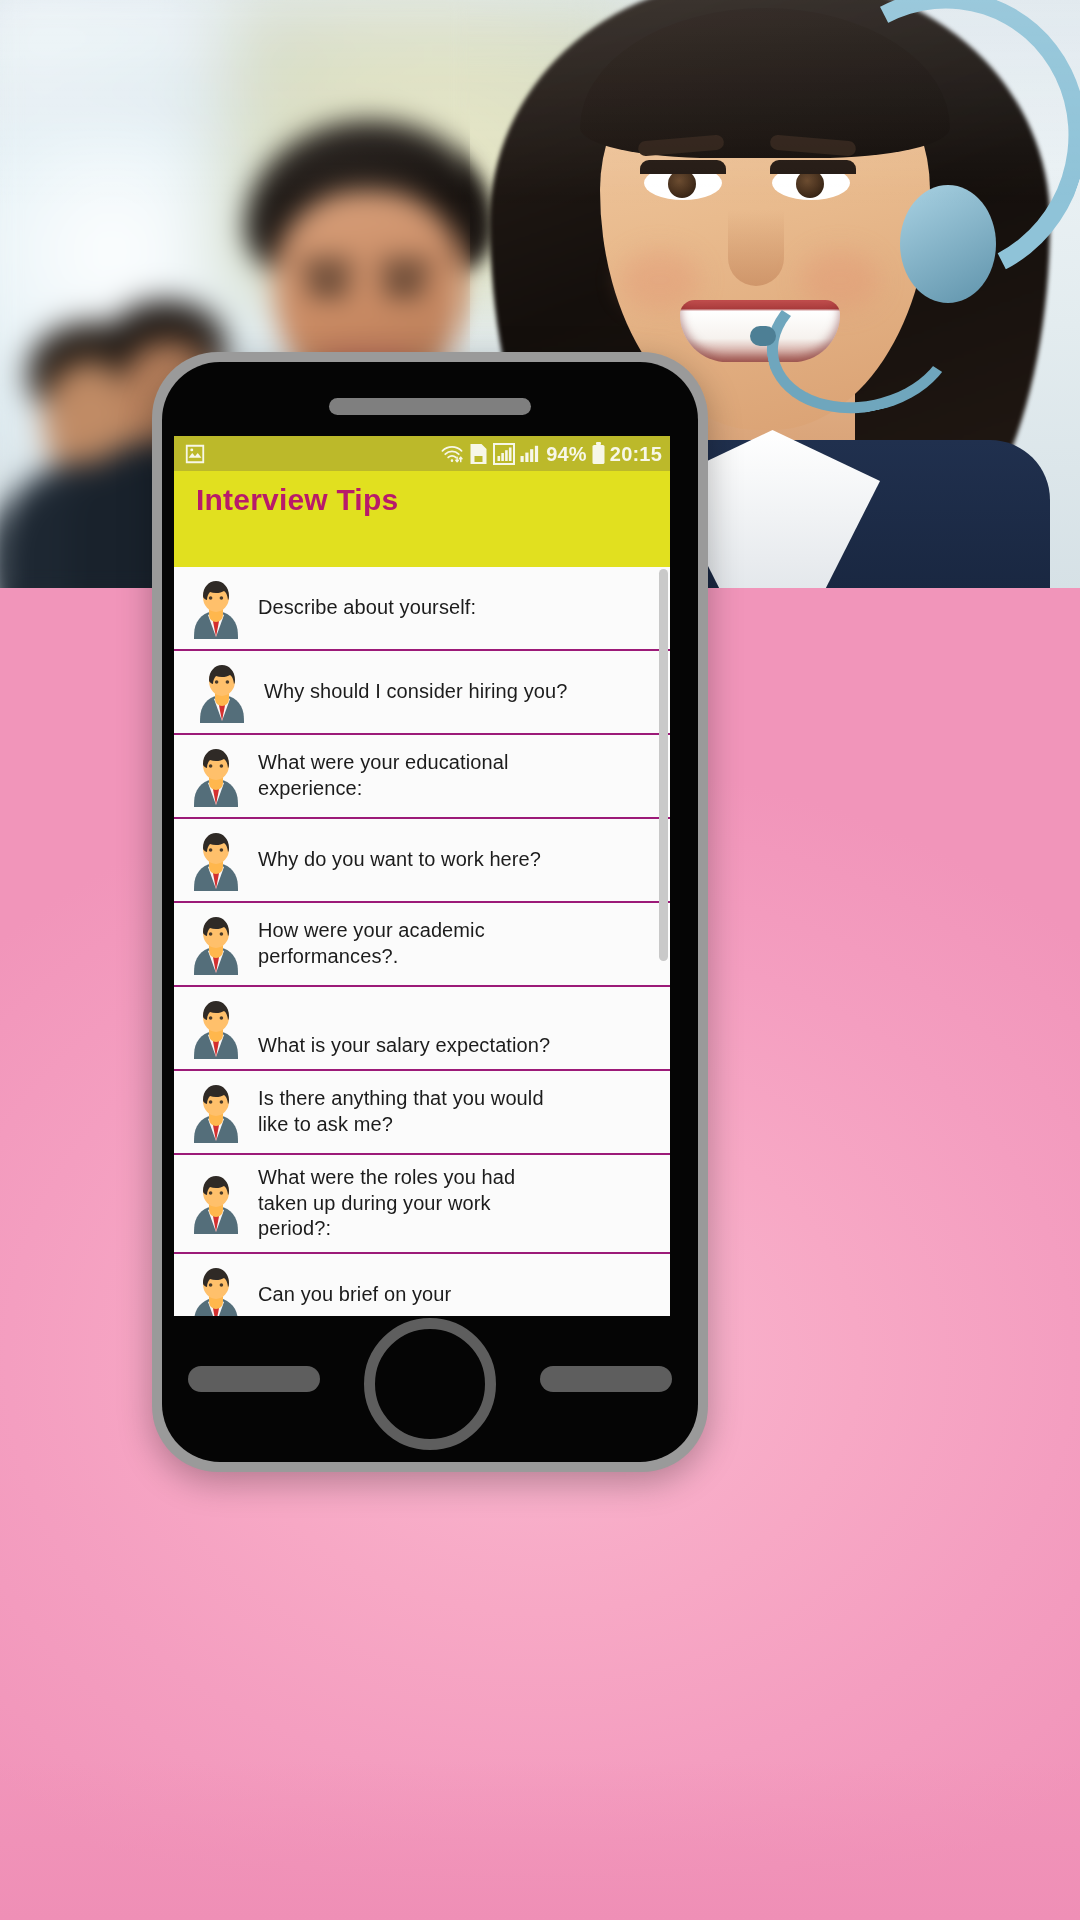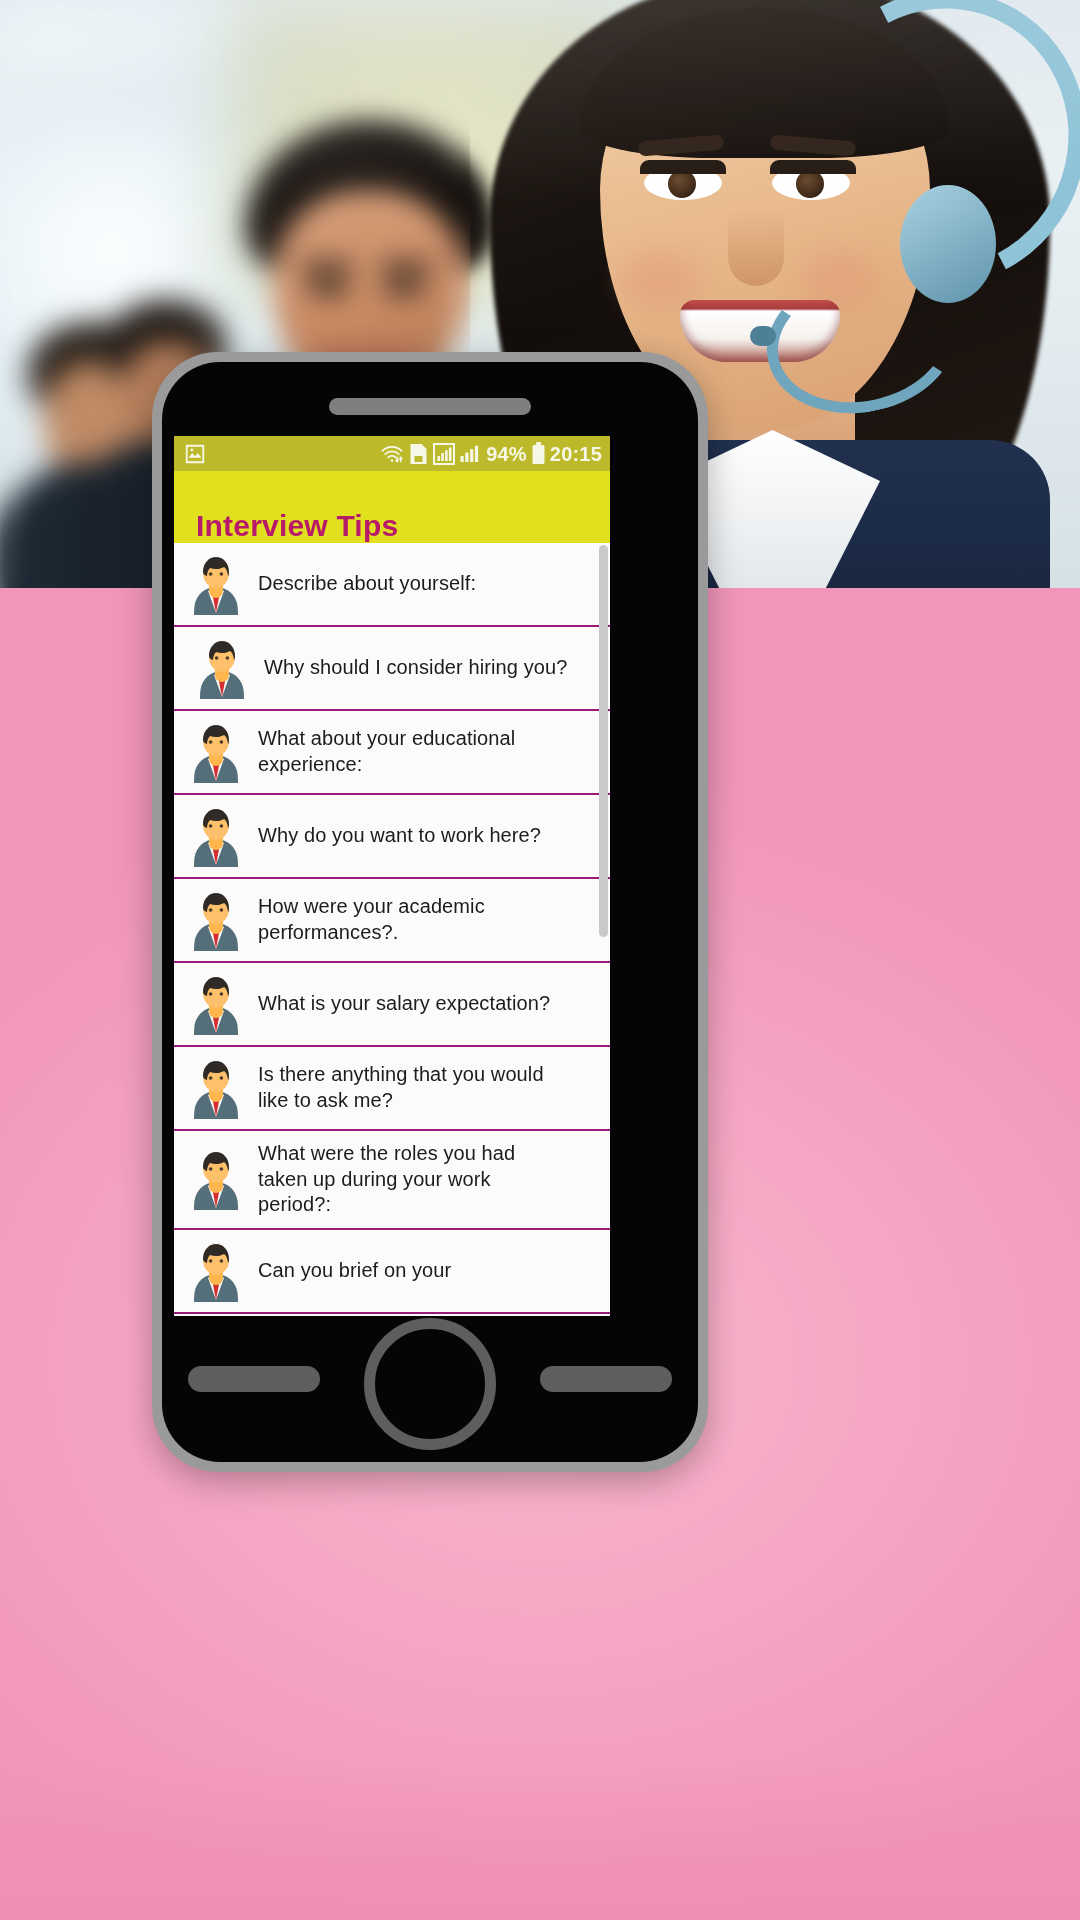--- a/index.html
+++ b/index.html
@@ -224,39 +224,39 @@
   }
   .phone-inner{
     position:absolute;left:10px;top:10px;right:10px;bottom:10px;
     border-radius:58px;background:#050505;
   }
   .speaker{
     position:absolute;left:50%;top:46px;transform:translateX(-50%);
     width:202px;height:17px;border-radius:9px;background:#7f7f7f;
   }
   .screen{
-    position:absolute;left:22px;top:84px;width:436px;height:880px;
+    position:absolute;left:22px;top:84px;width:496px;height:880px;
     background:#ffffff;overflow:hidden;
   }
 
   
   .statusbar{
     position:relative;height:35px;background:#bcb92a;
     display:flex;align-items:center;padding:0 8px 0 10px;
     color:#f7f7e8;
   }
   .sb-left{display:flex;align-items:center;gap:6px;}
   .sb-right{margin-left:auto;display:flex;align-items:center;gap:5px;}
   .sb-txt{font-size:20px;font-weight:700;letter-spacing:.2px;line-height:1;}
   .ico{display:inline-flex;align-items:center;justify-content:center;}
   .ico svg{display:block;}
 
   
   .appbar{
-    height:72px;background:#e1e01f;display:flex;align-items:flex-end;padding:0 22px;
+    height:72px;background:#e1e01f;display:flex;align-items:flex-start;padding:12px 22px;
   }
   .appbar .title{
     color:#b81a6a;font-size:30px;font-weight:700;letter-spacing:.2px;
   }
 
   
   .listwrap{
     position:relative;height:773px;background:#fafafa;overflow:hidden;
   }
   .row{
@@ -461,21 +461,21 @@
     <path d="M28 34c-11 0-20 8-21.5 18.5C6 57 6 60 6 62h44c0-2 0-5-.5-9.5C48 42 39 34 28 34z" fill="#546e7a"></path>
     <path d="M28 34l-8 4 8 22 8-22-8-4z" fill="#f7f7f7"></path>
     <path d="M28 38l-3.6 3.2L28 60l3.6-18.8L28 38z" fill="#d32f2f"></path>
     <path d="M21 26h14v12a7 7 0 0 1-14 0V26z" fill="#ffb74d"></path>
     <ellipse cx="28" cy="20" rx="13" ry="15" fill="#ffc06b"></ellipse>
     <path d="M15 19c0-9 6-15 13-15s13 6 13 15c0 3-1 4-1 4s-.5-7-4-9c-3 2-9 3-14 1-2 2-3 5-3 8 0 0-4-1-4-4z" fill="#2f2a26"></path>
     <circle cx="22.6" cy="21" r="1.8" fill="#4a3b2a"></circle>
     <circle cx="33.4" cy="21" r="1.8" fill="#4a3b2a"></circle>
   </svg>
 </span>
-            <span class="label">What about your educational
+            <span class="label">What were your educational
 experience:</span>
           </div>
           <div class="row" style="border-bottom-color: rgb(156, 26, 120);">
             <span class="avatar">
   <svg width="56" height="62" viewBox="0 0 56 62">
     <path d="M28 34c-11 0-20 8-21.5 18.5C6 57 6 60 6 62h44c0-2 0-5-.5-9.5C48 42 39 34 28 34z" fill="#546e7a"></path>
     <path d="M28 34l-8 4 8 22 8-22-8-4z" fill="#f7f7f7"></path>
     <path d="M28 38l-3.6 3.2L28 60l3.6-18.8L28 38z" fill="#d32f2f"></path>
     <path d="M21 26h14v12a7 7 0 0 1-14 0V26z" fill="#ffb74d"></path>
     <ellipse cx="28" cy="20" rx="13" ry="15" fill="#ffc06b"></ellipse>
@@ -495,21 +495,21 @@
     <path d="M21 26h14v12a7 7 0 0 1-14 0V26z" fill="#ffb74d"></path>
     <ellipse cx="28" cy="20" rx="13" ry="15" fill="#ffc06b"></ellipse>
     <path d="M15 19c0-9 6-15 13-15s13 6 13 15c0 3-1 4-1 4s-.5-7-4-9c-3 2-9 3-14 1-2 2-3 5-3 8 0 0-4-1-4-4z" fill="#2f2a26"></path>
     <circle cx="22.6" cy="21" r="1.8" fill="#4a3b2a"></circle>
     <circle cx="33.4" cy="21" r="1.8" fill="#4a3b2a"></circle>
   </svg>
 </span>
             <span class="label">How were your academic
 performances?.</span>
           </div>
-          <div class="row" style="border-bottom-color: rgb(156, 26, 120);">
+          <div class="row" style="border-bottom-color: rgb(156, 26, 120); align-items: flex-end;">
             <span class="avatar">
   <svg width="56" height="62" viewBox="0 0 56 62">
     <path d="M28 34c-11 0-20 8-21.5 18.5C6 57 6 60 6 62h44c0-2 0-5-.5-9.5C48 42 39 34 28 34z" fill="#546e7a"></path>
     <path d="M28 34l-8 4 8 22 8-22-8-4z" fill="#f7f7f7"></path>
     <path d="M28 38l-3.6 3.2L28 60l3.6-18.8L28 38z" fill="#d32f2f"></path>
     <path d="M21 26h14v12a7 7 0 0 1-14 0V26z" fill="#ffb74d"></path>
     <ellipse cx="28" cy="20" rx="13" ry="15" fill="#ffc06b"></ellipse>
     <path d="M15 19c0-9 6-15 13-15s13 6 13 15c0 3-1 4-1 4s-.5-7-4-9c-3 2-9 3-14 1-2 2-3 5-3 8 0 0-4-1-4-4z" fill="#2f2a26"></path>
     <circle cx="22.6" cy="21" r="1.8" fill="#4a3b2a"></circle>
     <circle cx="33.4" cy="21" r="1.8" fill="#4a3b2a"></circle>

